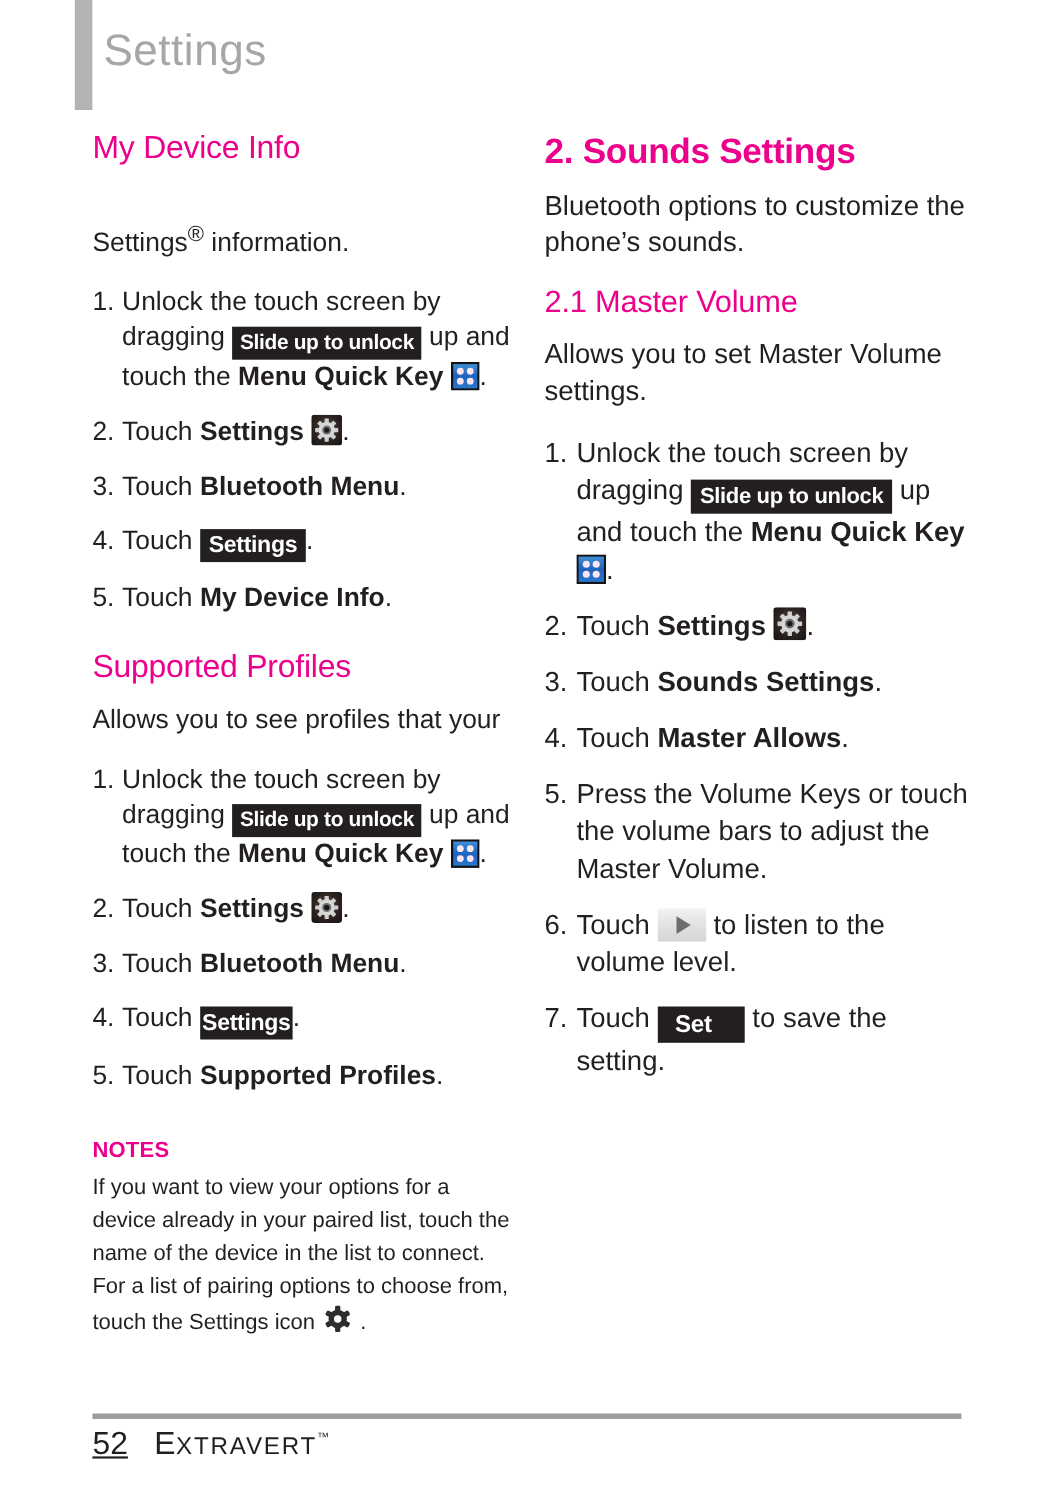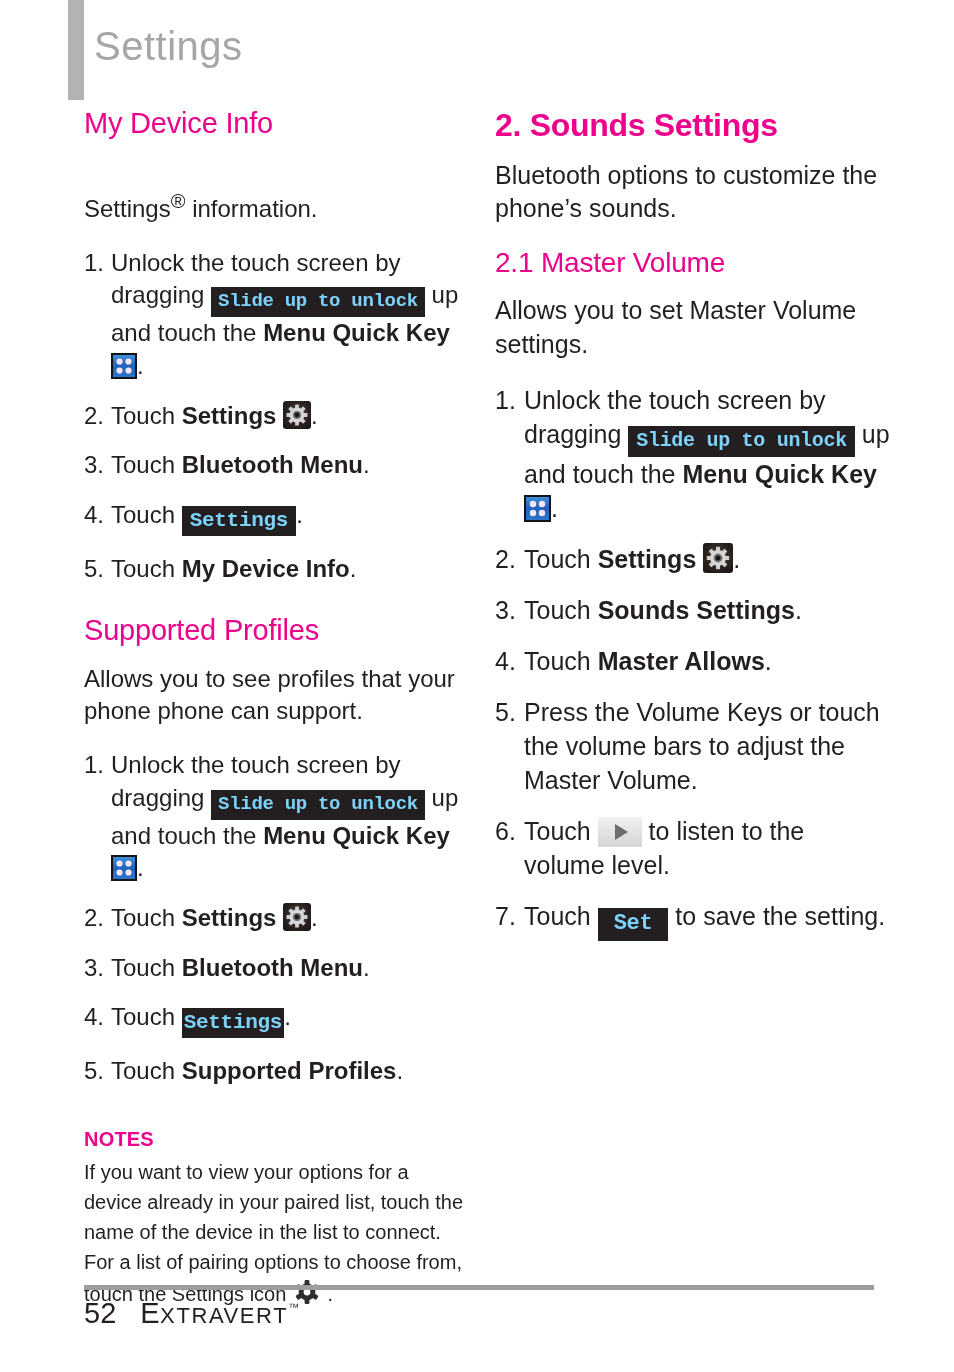--- a/index.html
+++ b/index.html
@@ -19,22 +19,22 @@
   .hdr-title{
     position:absolute;left:94px;top:26px;
     font-size:40px;color:#a6a6a6;font-weight:400;
     letter-spacing:.5px;line-height:1;
     font-family:"Liberation Sans", sans-serif;
   }
 
   
   .cols{position:absolute;left:0;top:108px;width:954px;}
   .col{position:absolute;top:0;}
-  .col-left{left:84px;width:385px;}
-  .col-right{left:495px;width:395px;}
+  .col-left{left:84px;width:385px;margin-top:12px;}
+  .col-right{left:495px;width:395px;margin-top:12px;}
 
   
   h2.sec{
     margin:0 0 16px 0;
     color:#ec008c;
     font-weight:400;
     line-height:1.1;
     letter-spacing:-.2px;
   }
   .col-left h2.sec{font-size:29px;}
@@ -66,33 +66,33 @@
   .col-right ol.steps li{font-size:25px;padding-left:29px;}
   ol.steps li .num{
     position:absolute;left:0;top:0;
     font-weight:400;
   }
   b, .bold{font-weight:700;}
 
   
   .badge{
     display:inline-block;
-    background:#231f20;color:#7dd3fc;
+    background:#231f20;color:#ffffff;
     font-weight:700;
     line-height:1;
     vertical-align:-3px;
     white-space:nowrap;
-    font-family:Liberation Mono, monospace;
+    font-family:Liberation Sans, sans-serif;
     letter-spacing:-.3px;
   }
   .badge-slide{font-size:19px;padding:5px 7px 6px 7px;}
   .col-right .badge-slide{font-size:20px;padding:5px 8px 6px 8px;}
   .badge-settings{font-size:21px;padding:4px 8px 5px 8px;vertical-align:-3px;}
   .badge-settings-tight{font-size:21px;padding:4px 2px 5px 2px;vertical-align:-3px;}
-  .badge-set{font-size:22px;padding:5px 16px 6px 16px;vertical-align:-4px;}
+  .badge-set{font-size:22px;padding:5px 30px 6px 16px;vertical-align:-4px;}
 
   
   .ico{display:inline-block;vertical-align:-5px;line-height:0;}
   .ico-menu{width:26px;height:26px;}
   .ico-gear{width:28px;height:28px;}
   .col-right .ico-menu{width:27px;height:27px;}
   .col-right .ico-gear{width:30px;height:30px;}
   .ico-play{
     display:inline-block;width:44px;height:30px;
     vertical-align:-7px;line-height:0;
@@ -104,21 +104,21 @@
   .notes{margin-top:40px;}
   .notes-title{
     color:#ec008c;font-weight:700;font-size:20px;
     margin:0 0 6px 0;letter-spacing:.2px;
   }
   .notes-body{margin:0;font-size:20px;line-height:1.5;}
 
   
   .rule{position:absolute;left:84px;top:1285px;width:790px;height:5px;background:#9d9d9d;}
   .footer{position:absolute;left:84px;top:1297px;height:40px;}
-  .footer .pg{font-size:29px;color:#231f20;vertical-align:baseline;letter-spacing:0;}
+  .footer .pg{font-size:29px;color:#231f20;vertical-align:baseline;letter-spacing:0;text-decoration:underline;}
   .footer .brandwrap{margin-left:24px;}
   .footer .b1{font-size:29px;letter-spacing:.5px;}
   .footer .b2{font-size:22px;letter-spacing:1.6px;}
   .footer .tm{font-size:11px;vertical-align:12px;letter-spacing:0;}
 </style>
 </head>
 <body>
 
 <div class="page">
 
@@ -213,21 +213,20 @@
         </li>
 
         <li>
           <span class="num">5.</span><span>Touch </span><b>My Device Info</b><span>.</span>
         </li>
       </ol>
 
       <h2 class="sec" style="margin-top:30px">Supported Profiles</h2>
       <p class="intro">
         <span>Allows you to see profiles that your</span><br>
-        <span>phone phone can support.</span>
       </p>
 
       <ol class="steps">
         <li>
           <span class="num">1.</span><span>Unlock the touch screen by dragging </span><span class="badge badge-slide">Slide up to unlock</span><span> up and touch the </span><b>Menu Quick Key</b>
           <span class="ico ico-menu">
             <svg viewBox="0 0 26 26" width="26" height="26" aria-hidden="true">
               <defs>
                   <linearGradient id="mqg2" x1="0" y1="0" x2="0" y2="1">
                 <stop offset="0" stop-color="#3f8fd6"></stop>

